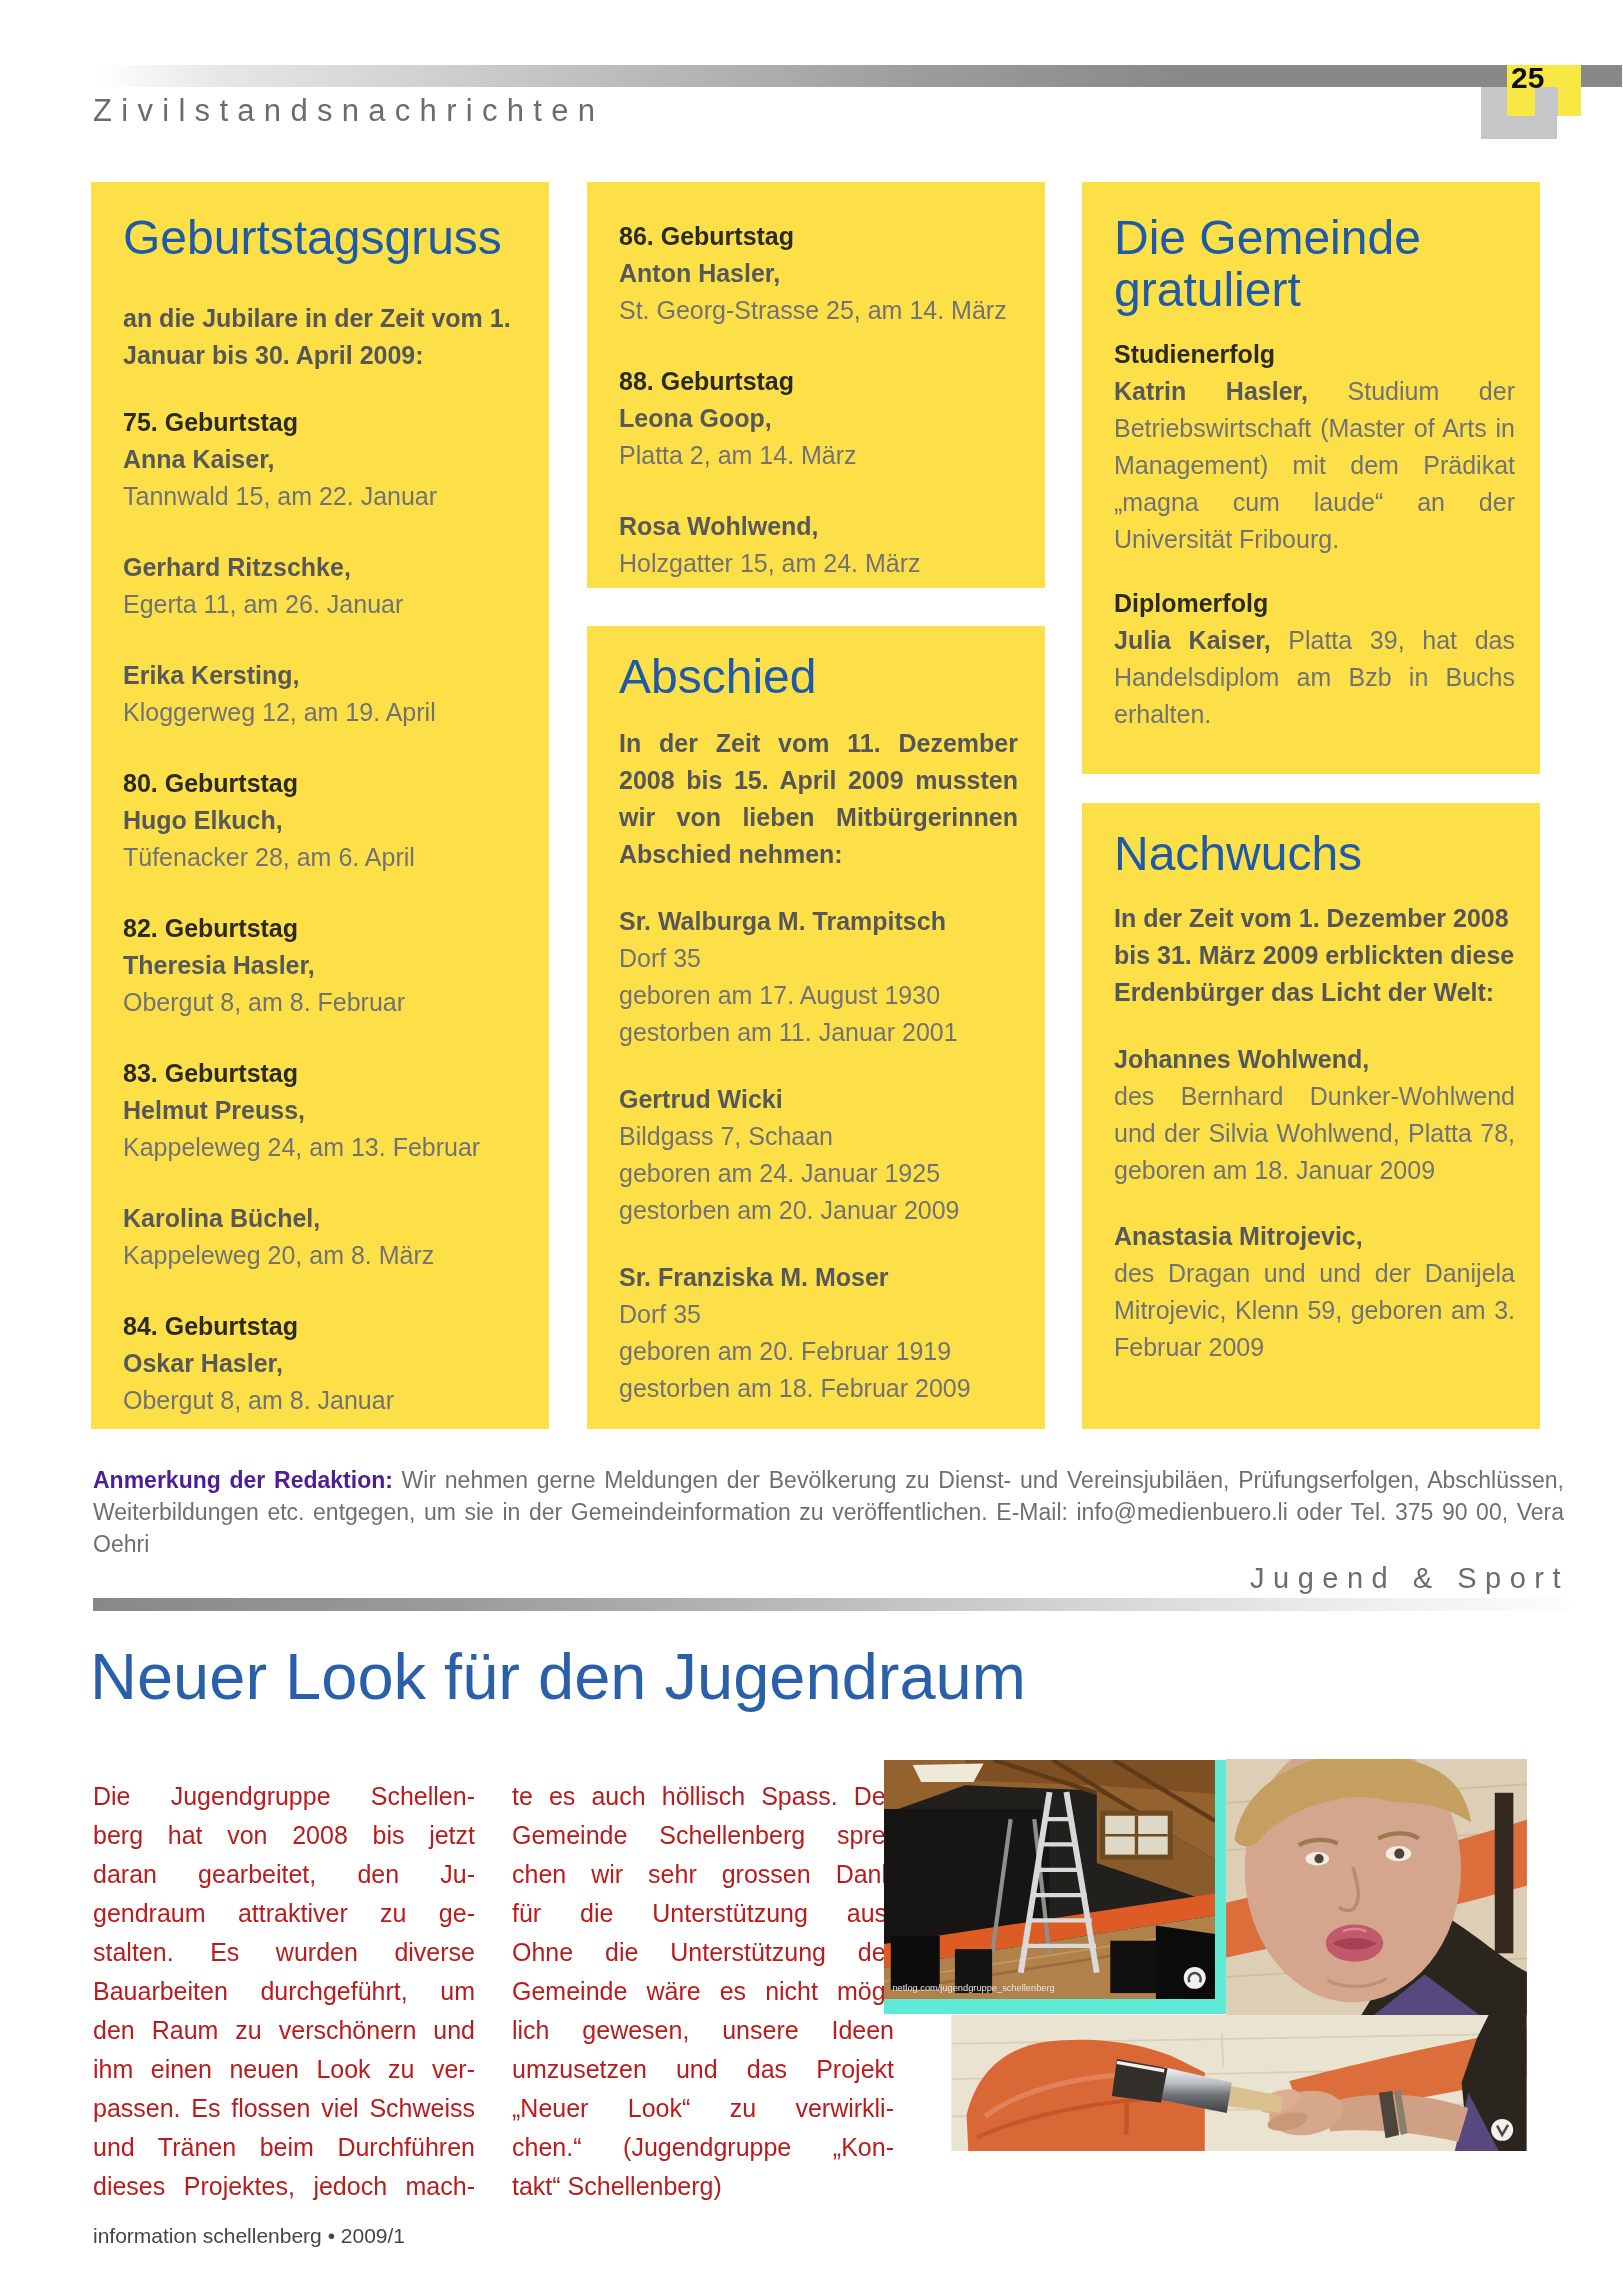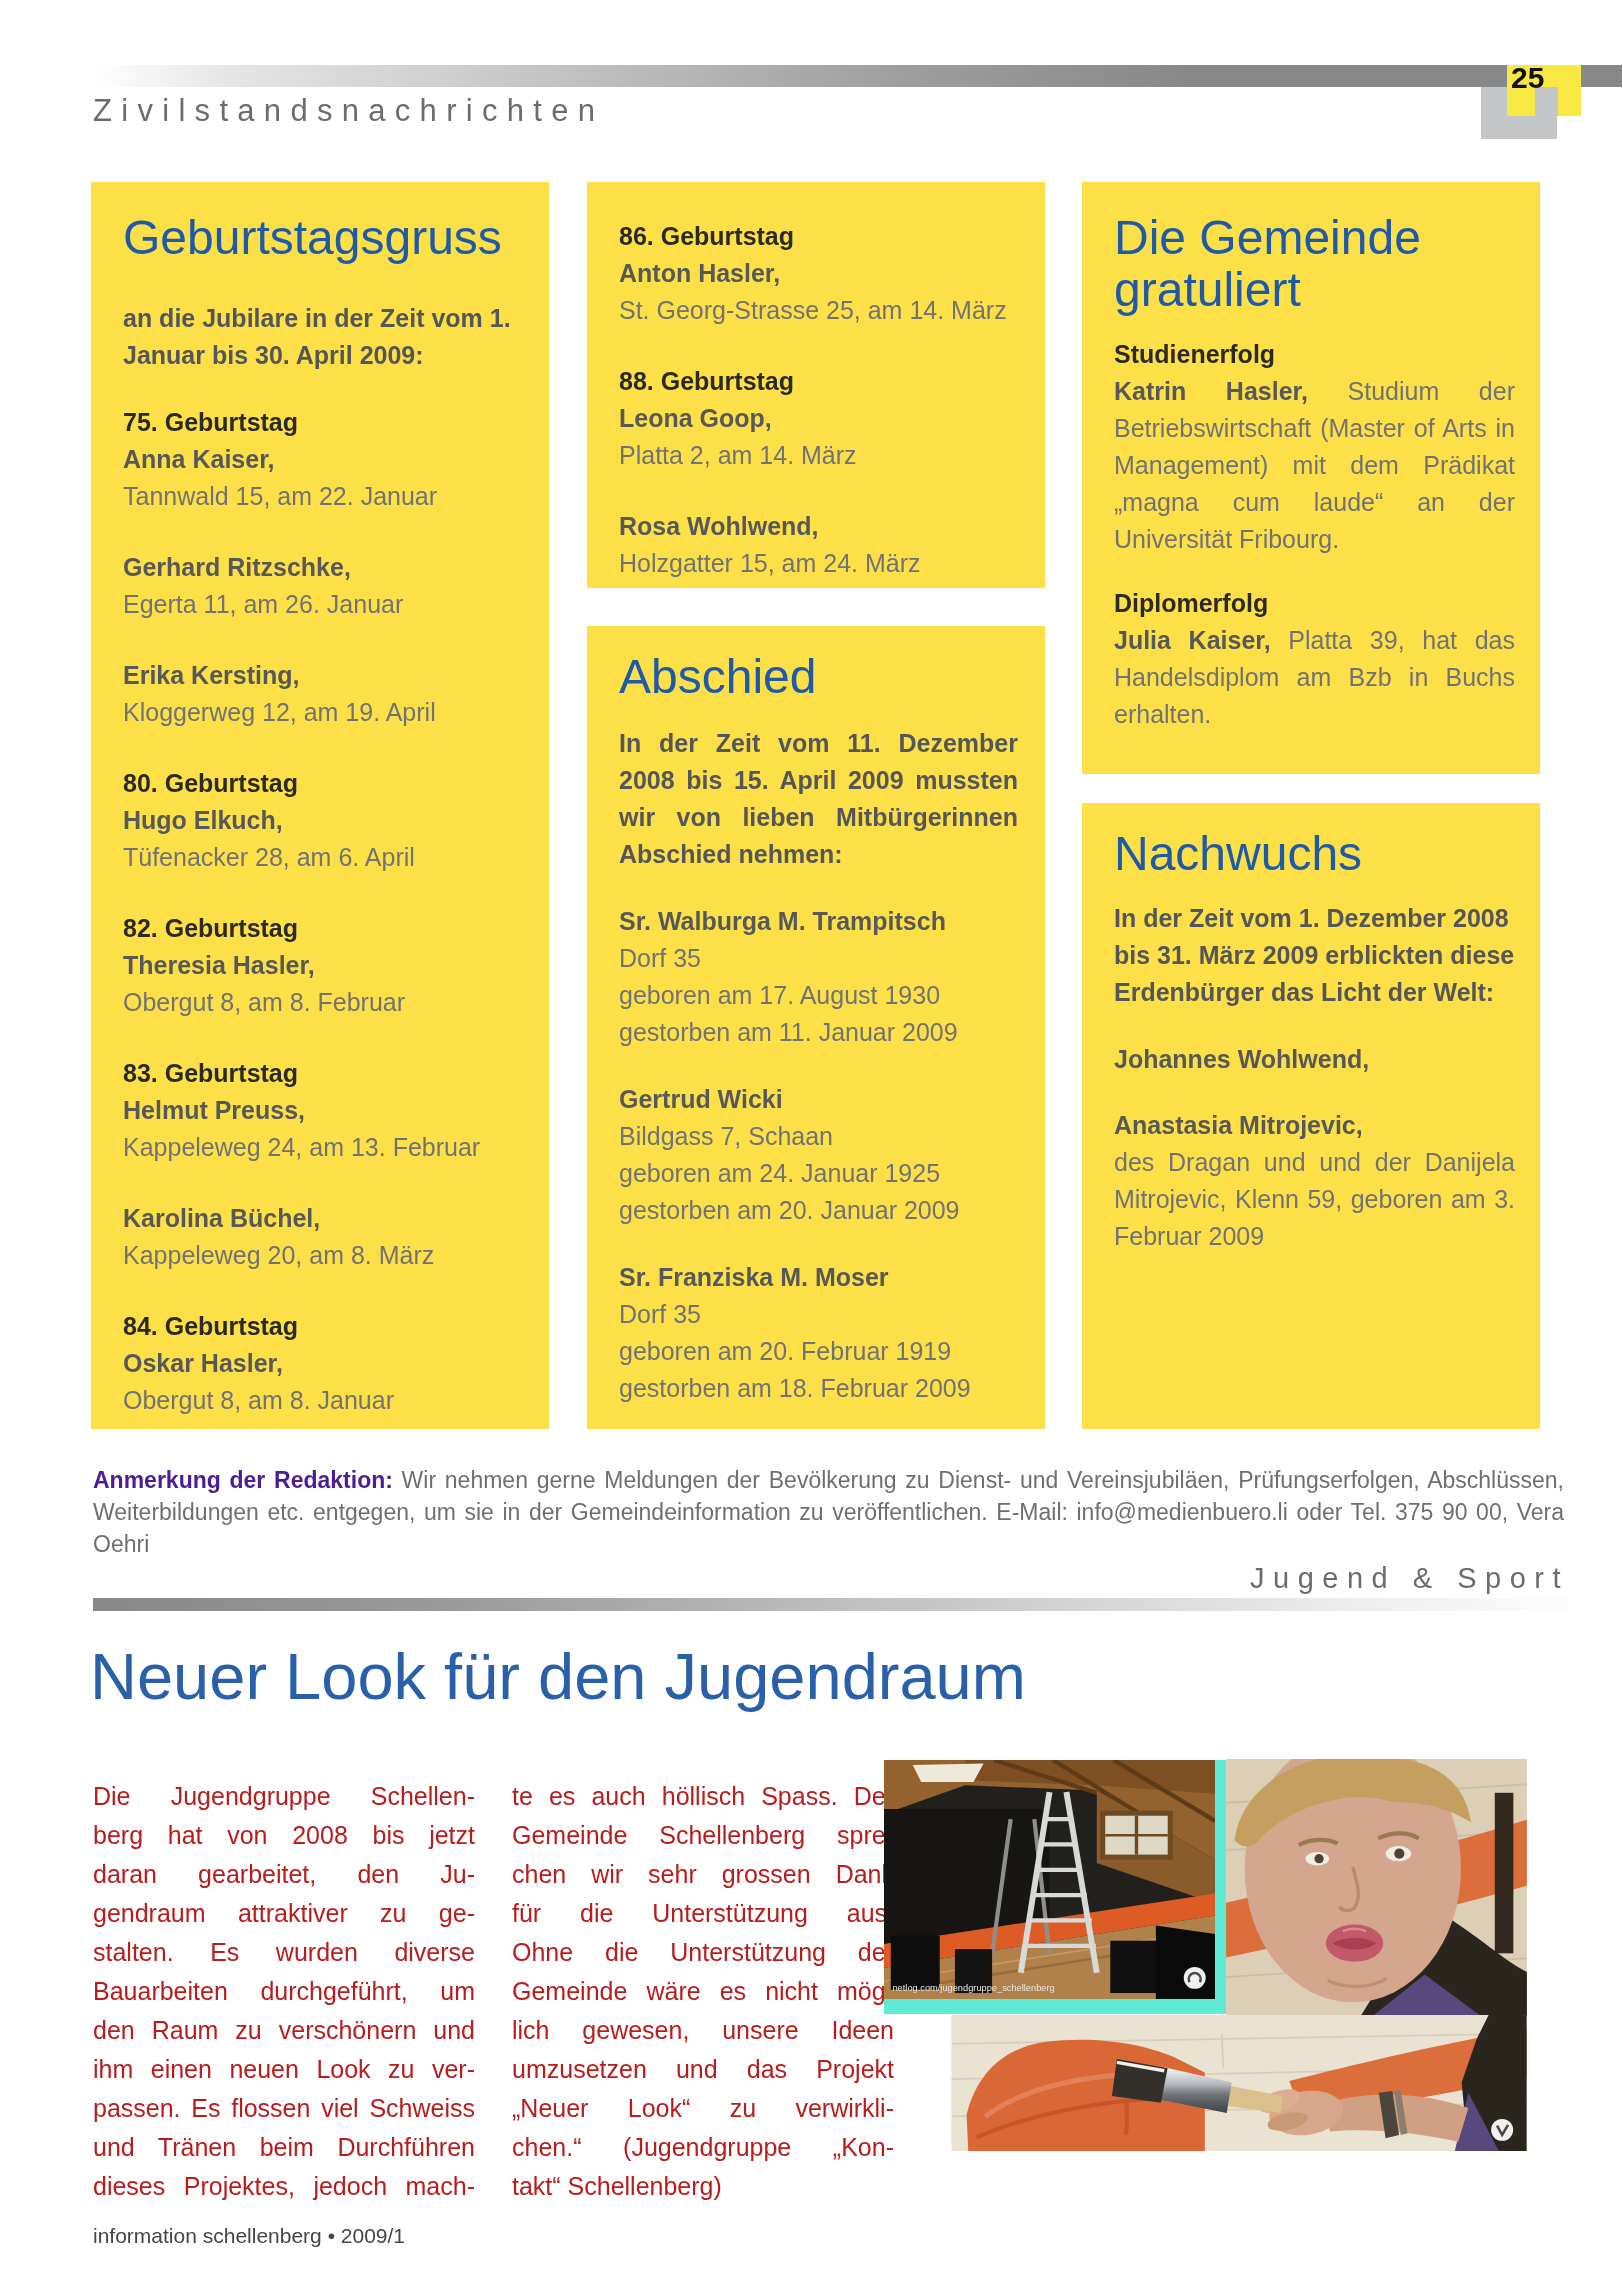--- a/index.html
+++ b/index.html
@@ -169,21 +169,21 @@
 
   <div class="abs ybox" id="box-farewell">
     <div class="btitle">Abschied</div>
     <div class="intro justify">In der Zeit vom 11. Dezember 2008 bis 15. April 2009 mussten wir von lieben Mitbürgerinnen Abschied nehmen:</div>
     <div>
 
         <div class="fw-entry">
           <div class="entry-name">Sr. Walburga M. Trampitsch</div>
           <div class="entry-detail">Dorf 35</div>
           <div class="entry-detail">geboren am 17. August 1930</div>
-          <div class="entry-detail">gestorben am 11. Januar 2009</div>
+          <div class="entry-detail">gestorben am 11. Januar 2001</div>
         </div>
 
         <div class="fw-entry">
           <div class="entry-name">Gertrud Wicki</div>
           <div class="entry-detail">Bildgass 7, Schaan</div>
           <div class="entry-detail">geboren am 24. Januar 1925</div>
           <div class="entry-detail">gestorben am 20. Januar 2009</div>
         </div>
 
         <div class="fw-entry">
@@ -214,20 +214,21 @@
       </div>
   </div>
 
   <div class="abs ybox" id="box-newborns">
     <div class="btitle">Nachwuchs</div>
     <div class="intro">In der Zeit vom 1. Dezember 2008 bis 31. März 2009 erblickten diese Erdenbürger das Licht der Welt:</div>
     <div>
 
         <div class="nb-entry">
           <div class="entry-name">Johannes Wohlwend,</div>
+          <div class="jpara">des Bernhard Dunker-Wohlwend und der Silvia Wohlwend, Platta 78, geboren am 18. Januar 2009</div>
         </div>
 
         <div class="nb-entry">
           <div class="entry-name">Anastasia Mitrojevic,</div>
           <div class="jpara">des Dragan und und der Danijela Mitrojevic, Klenn 59, geboren am 3. Februar 2009</div>
         </div>
       </div>
   </div>
 
   <div class="abs note"><span class="note-label">Anmerkung der Redaktion:</span><span> Wir nehmen gerne Meldungen der Bevölkerung zu Dienst- und Vereinsjubiläen, Prüfungserfolgen, Abschlüssen, Weiterbildungen etc. entgegen, um sie in der Gemeindeinformation zu veröffentlichen. E-Mail: info@medienbuero.li oder Tel. 375 90 00, Vera Oehri</span></div>

